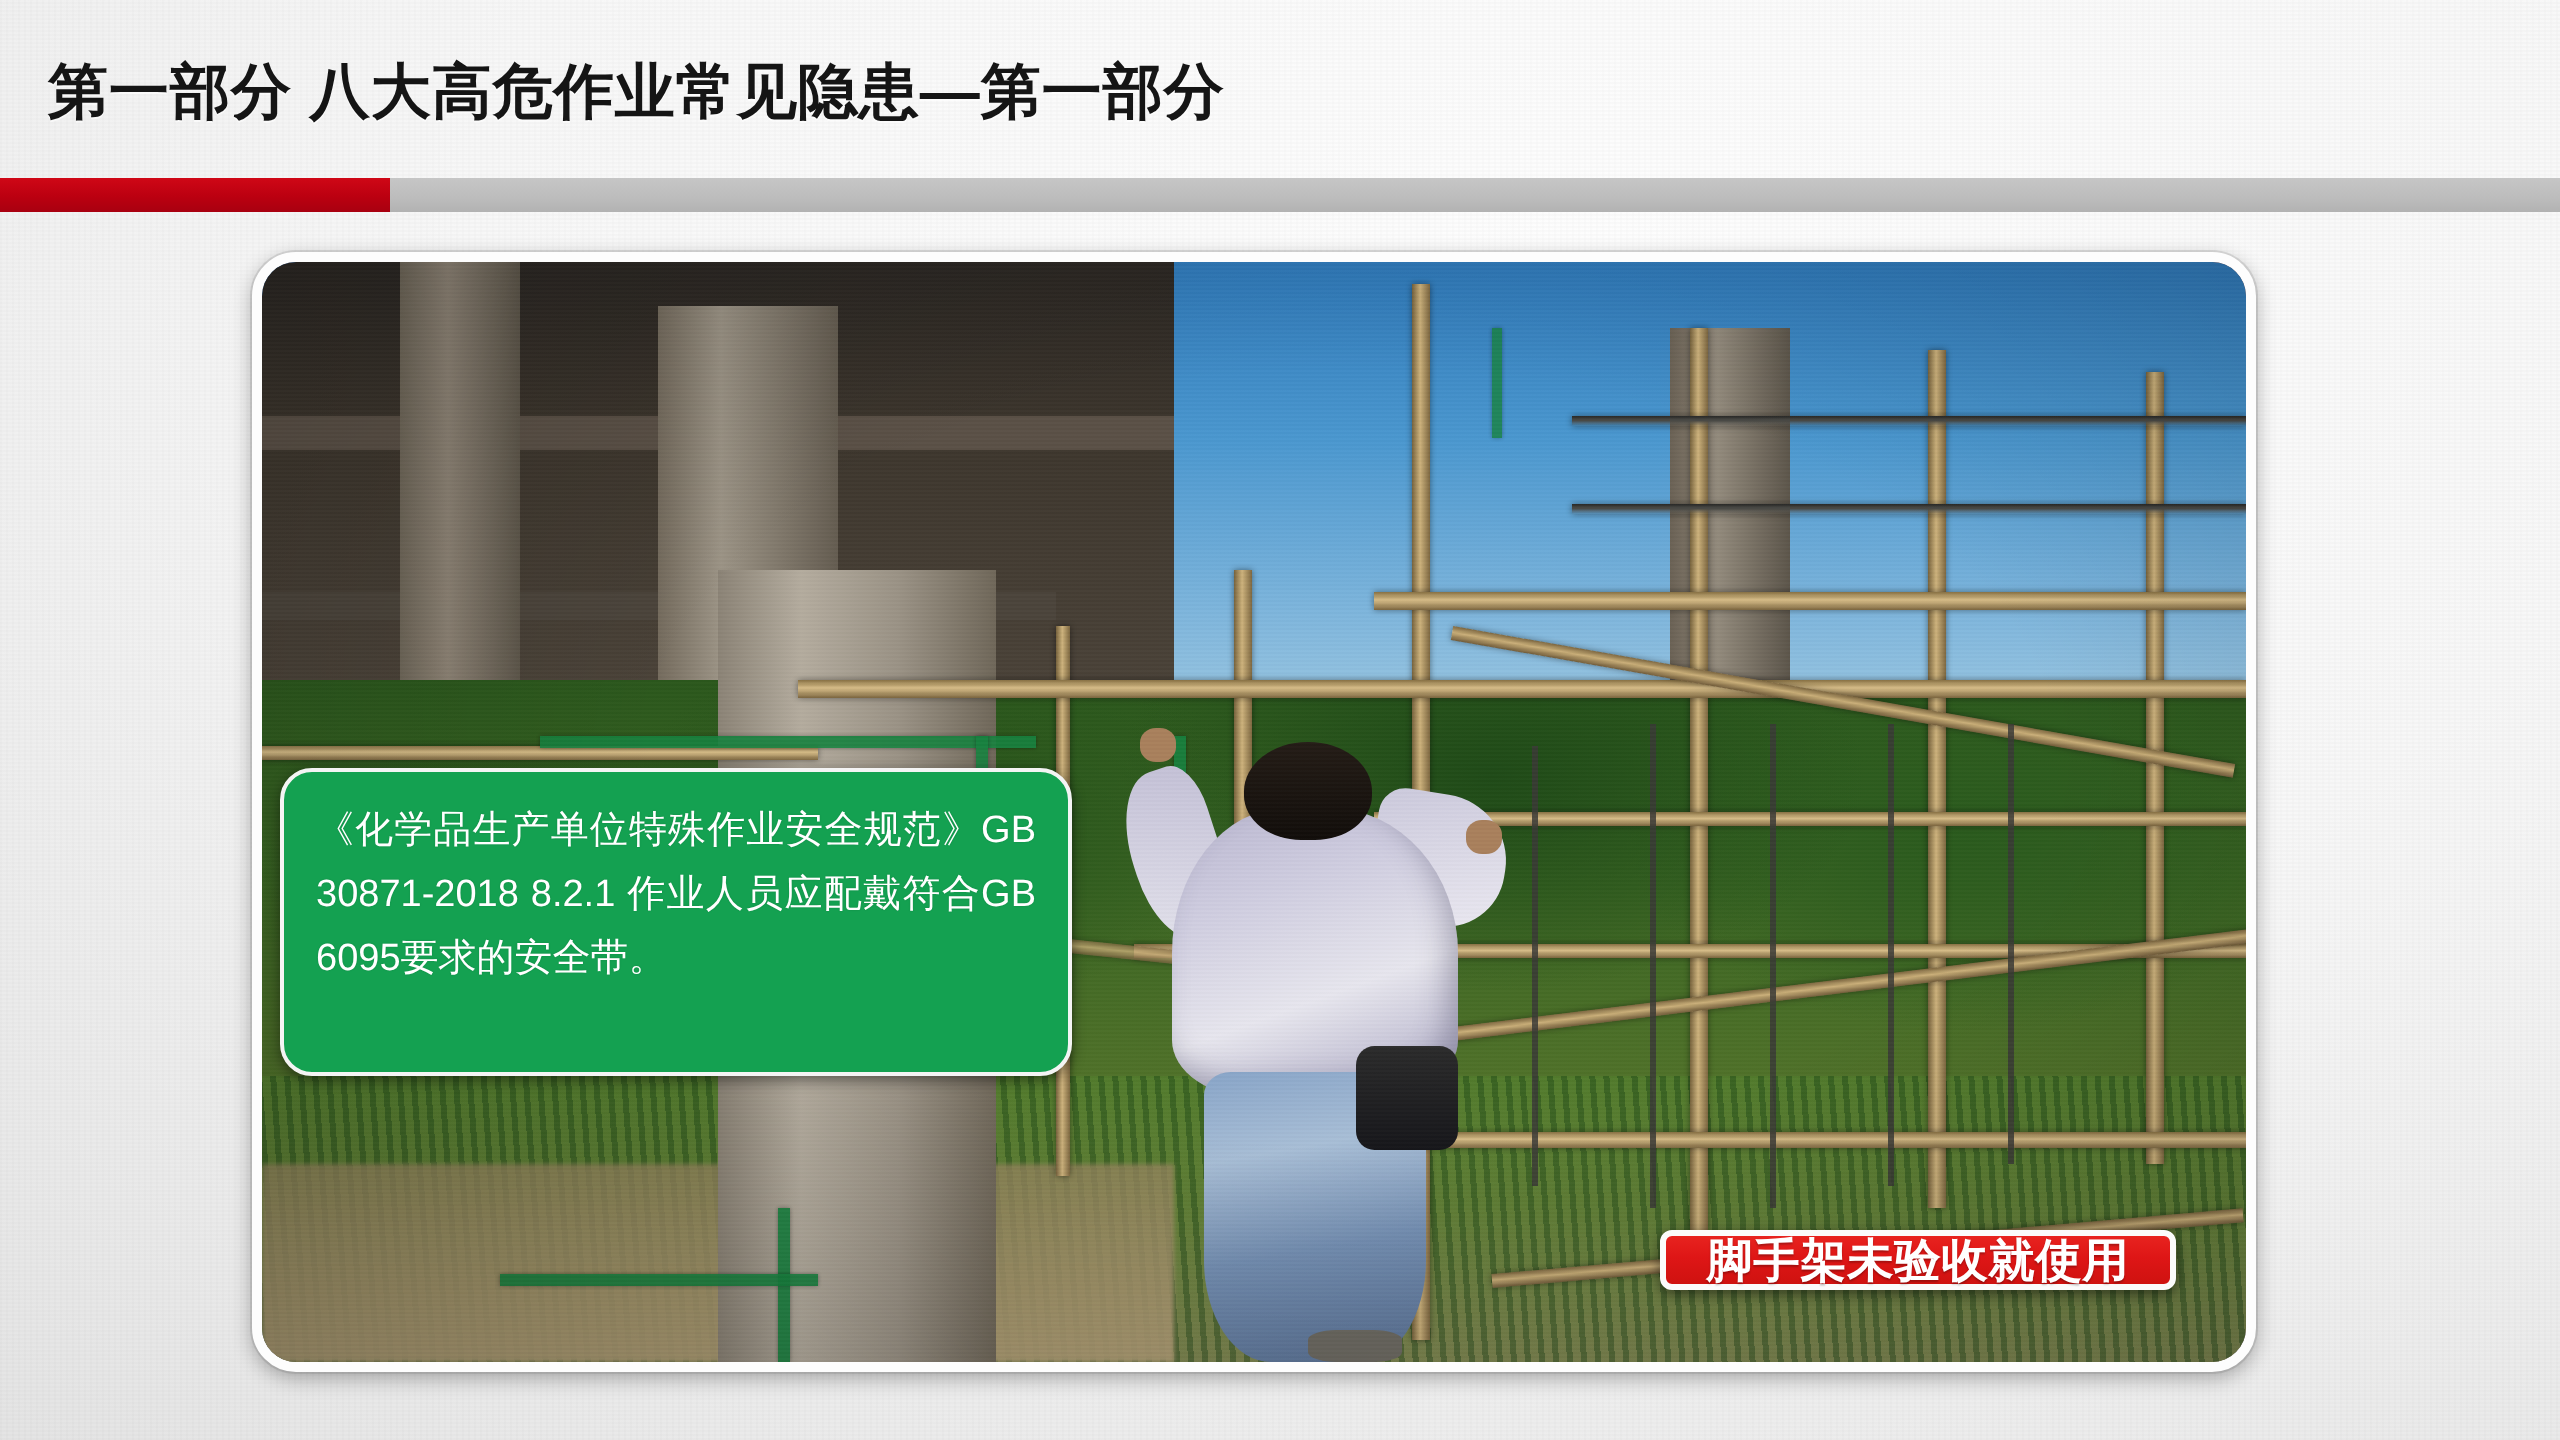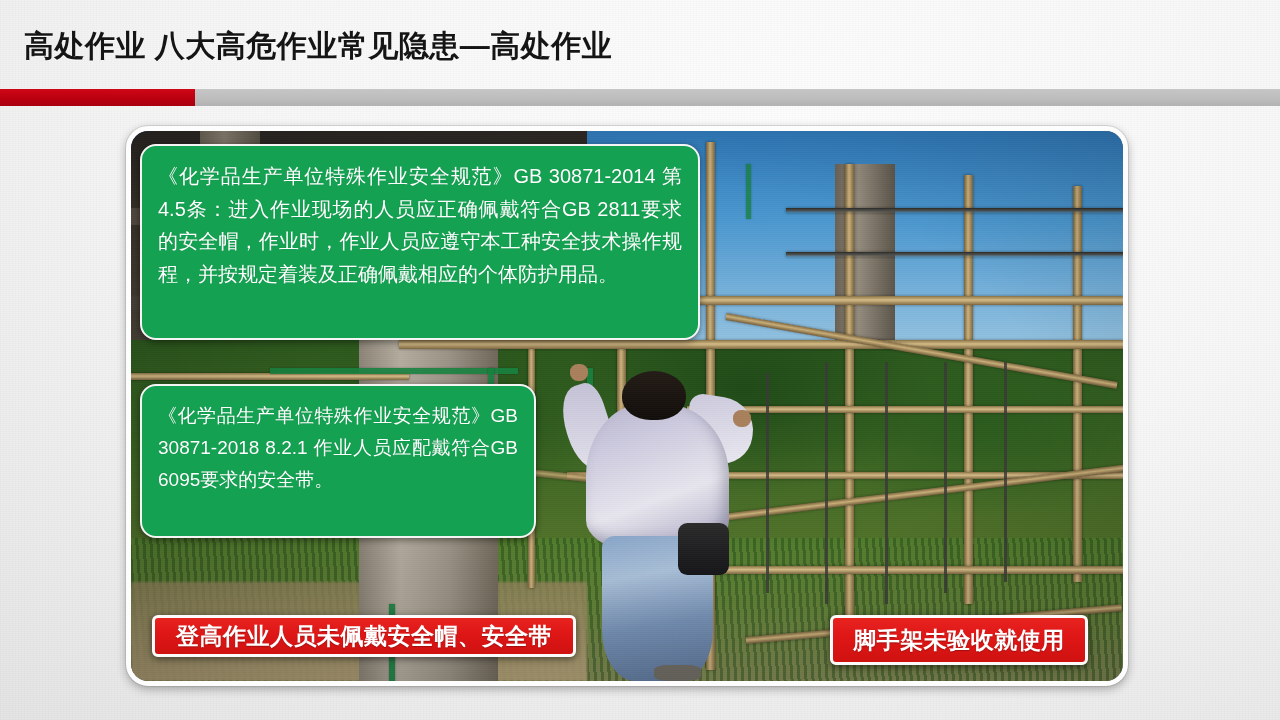--- a/index.html
+++ b/index.html
@@ -142,28 +142,28 @@
     background:linear-gradient(180deg,#e8231f 0%,#de1616 45%,#cf1210 100%);
     border:3px solid #fbfbfb;
     border-radius:6px;
     box-shadow:0 2px 7px rgba(0,0,0,.5);
     color:#ffffff;font-weight:bold;font-size:23px;
     display:flex;align-items:center;justify-content:center;
     white-space:nowrap;letter-spacing:.5px;
     text-shadow:0 1px 1px rgba(0,0,0,.25);
   }
   #red-box-1{left:152px;top:615px;width:424px;height:42px;}
-  #red-box-2{left:830px;top:615px;width:258px;height:50px;}
+  #red-box-2{left:830px;top:615px;width:258px;height:30px;}
 </style>
 </head>
 <body>
 
 <div class="slide">
 
-  <div class="page-title">高处作业  八大高危作业常见隐患—高处作业</div>
+  <div class="page-title">第一部分  八大高危作业常见隐患—第一部分</div>
   <div class="rule rule-gray"></div>
   <div class="rule rule-red"></div>
 
   <div class="photo-frame">
     <div class="photo">
 
       <div class="sky"></div>
       <div class="building"></div>
       <div class="slab" style="left:0;top:14%;width:46%;height:3%;"></div>
       <div class="slab" style="left:0;top:30%;width:40%;height:2.5%;background:#4b443b;"></div>
@@ -220,22 +220,20 @@
         <div class="w-pants"></div>
         <div class="w-pouch"></div>
         <div class="w-shoe"></div>
       </div>
 
       <div class="photo-shade"></div>
       <div class="photo-grain"></div>
     </div>
   </div>
 
-  <div class="green-box" id="green-box-1">《化学品生产单位特殊作业安全规范》GB 30871-2014 第4.5条：进入作业现场的人员应正确佩戴符合GB 2811要求的安全帽，作业时，作业人员应遵守本工种安全技术操作规程，并按规定着装及正确佩戴相应的个体防护用品。</div>
 
 
   <div class="green-box" id="green-box-3">《化学品生产单位特殊作业安全规范》GB 30871-2018  8.2.1 作业人员应配戴符合GB 6095要求的安全带。</div>
 
-  <div class="red-box" id="red-box-1">登高作业人员未佩戴安全帽、安全带</div>
 
   <div class="red-box" id="red-box-2">脚手架未验收就使用</div>
 
 </div>
 
 </body></html>

